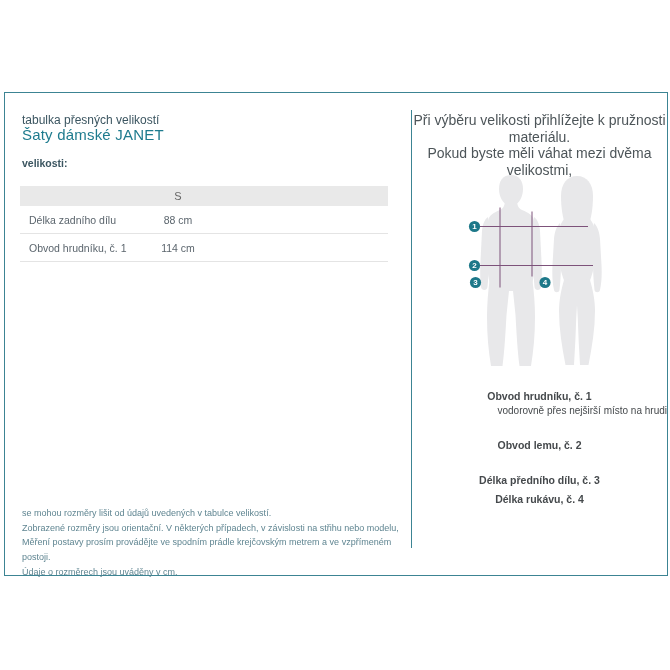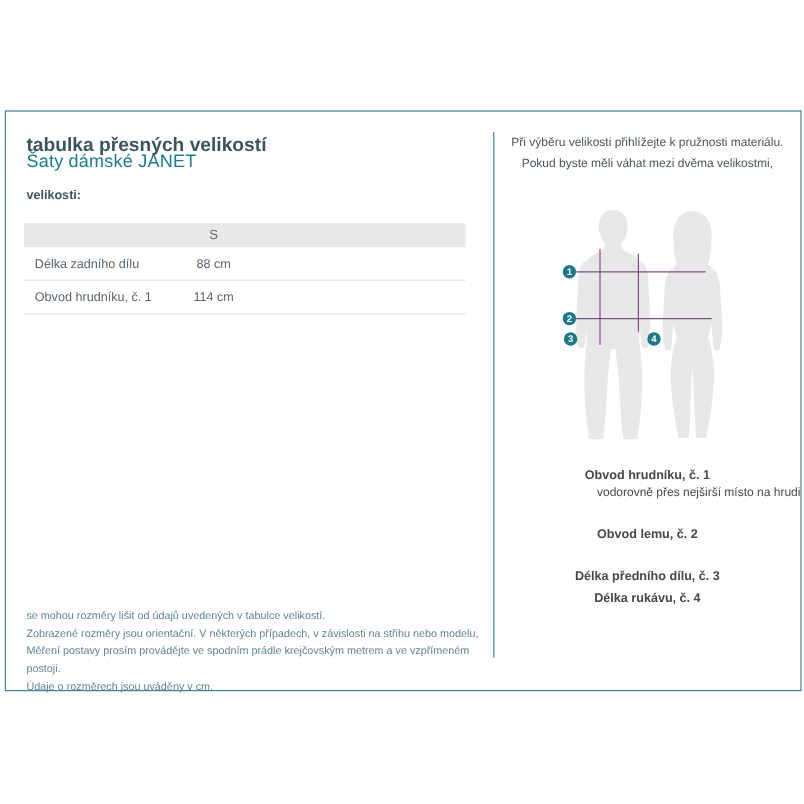--- a/index.html
+++ b/index.html
@@ -7,33 +7,33 @@
     position:relative;width:670px;height:670px;background:#ffffff;
     font-family:"Liberation Sans","DejaVu Sans",sans-serif;overflow:hidden;
   }
   .box{
     position:absolute;left:4px;top:92px;width:662px;height:482px;
     border:1px solid #3c8493;background:#ffffff;
   }
   .divider{position:absolute;left:406px;top:17px;width:1px;height:438px;background:#3c8493;}
 
   
-  .eyebrow{position:absolute;left:17px;top:20px;font-size:16px;font-weight:bold;color:#3b5560;}
+  .eyebrow{position:absolute;left:17px;top:20px;font-size:12px;font-weight:normal;color:#3b5560;}
   .title{position:absolute;left:17px;top:33px;font-size:15px;font-weight:normal;color:#1e7b8e;letter-spacing:.2px;}
   .sizes-label{position:absolute;left:17px;top:64px;font-size:10.5px;font-weight:bold;color:#3b5560;}
   .size-table{position:absolute;left:15px;top:93px;width:368px;font-size:10.5px;color:#5b656d;}
   .thead{height:20px;background:#e9e9e9;display:flex;align-items:center;color:#666;font-size:11px;}
   .trow{height:27px;display:flex;align-items:center;border-bottom:1px solid #e4e4e4;}
   .col-label{width:118px;padding-left:9px;}
   .col-value{width:62px;text-align:center;}
   .disclaimer{position:absolute;left:17px;top:413px;width:386px;font-size:9px;line-height:14.7px;color:#5f8591;}
 
   
   .intro{position:absolute;left:407px;top:19px;width:255px;text-align:center;
-         font-size:10px;line-height:16.5px;color:#4d5559;}
+         font-size:14px;line-height:16.5px;color:#4d5559;}
   .figure{position:absolute;left:450px;top:72px;width:160px;height:210px;}
   .legend{position:absolute;left:407px;top:297px;width:255px;text-align:center;color:#45494c;}
   .legend .b{font-size:10.5px;font-weight:bold;}
   .legend .r{font-size:10px;}
   .legend .l1{margin-bottom:3px;}
   .legend .l2{margin-bottom:8px;text-align:right;}
   .legend .l3,.legend .l4{margin-bottom:7px;margin-top:23px;}
 </style>
 </head>
 <body>

